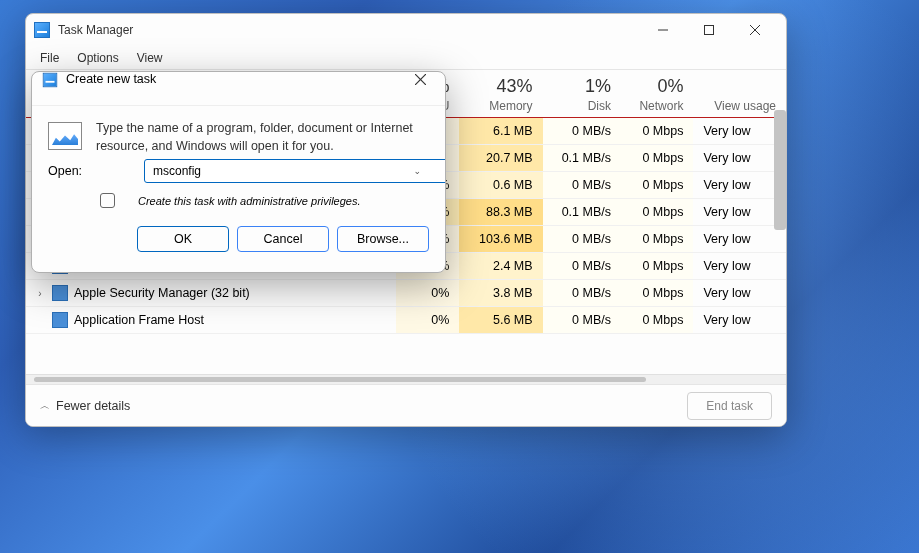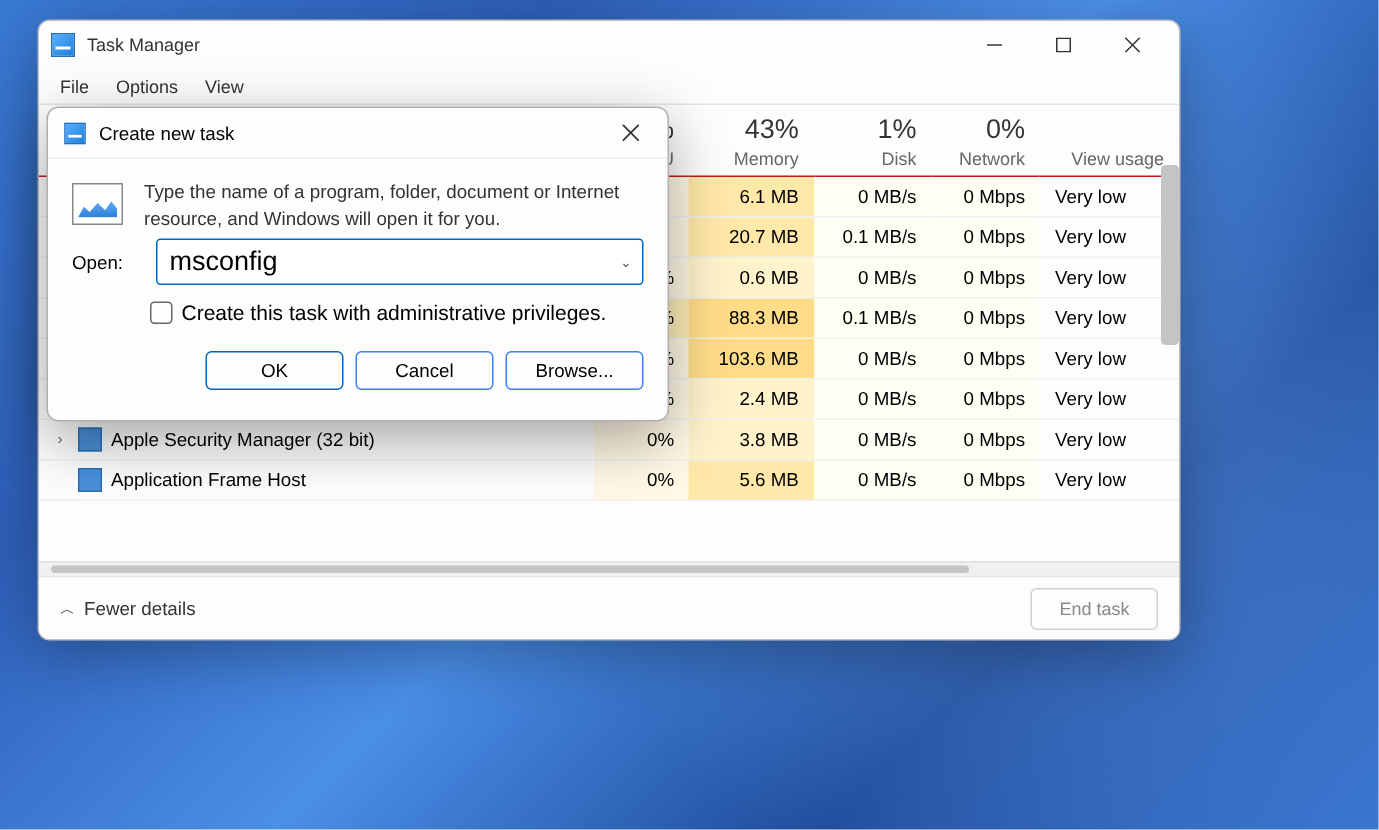--- a/index.html
+++ b/index.html
@@ -198,21 +198,21 @@
       background: #fdfdfd;
       border: 1px solid #b0b0b0;
       border-radius: 8px;
       box-shadow: 0 12px 40px rgba(0,0,0,0.35);
       z-index: 10;
       overflow: hidden;
     }
     .dlg-title {
       height: 34px;
       display: flex;
-      align-items: center;
+      align-items: flex-start;
       padding: 0 10px;
       border-bottom: 1px solid #eee;
     }
     .dlg-close {
       margin-left: auto;
       width: 30px;
       text-align: center;
       font-size: 14px;
     }
     .dlg-body {
@@ -254,38 +254,40 @@
     .dlg-open-label { font-size: 12.5px; width: 40px; }
     .dlg-input-wrap {
       flex: 1;
       position: relative;
     }
     .dlg-input {
       width: 100%;
       padding: 4px 24px 4px 8px;
       border: 1.5px solid #0067c0;
       border-radius: 3px;
-      font-size: 18px;
+      font-size: 12px;
       outline: none;
+      margin-left: 40px;
     }
     .dlg-input-chev {
       position: absolute;
       right: 8px;
       top: 50%;
       transform: translateY(-50%);
       font-size: 9px;
       color: #555;
     }
     .dlg-check-row {
       display: flex;
       align-items: center;
-      gap: 6px;
+      gap: 23px;
       margin-left: 52px;
-      font-size: 14px;
+      font-size: 11px;
       margin-bottom: 18px;
+      font-style: italic;
     }
     .dlg-checkbox {
       width: 15px;
       height: 15px;
       border: 1.5px solid #666;
       border-radius: 3px;
     }
     .dlg-buttons {
       display: flex;
       justify-content: flex-end;

